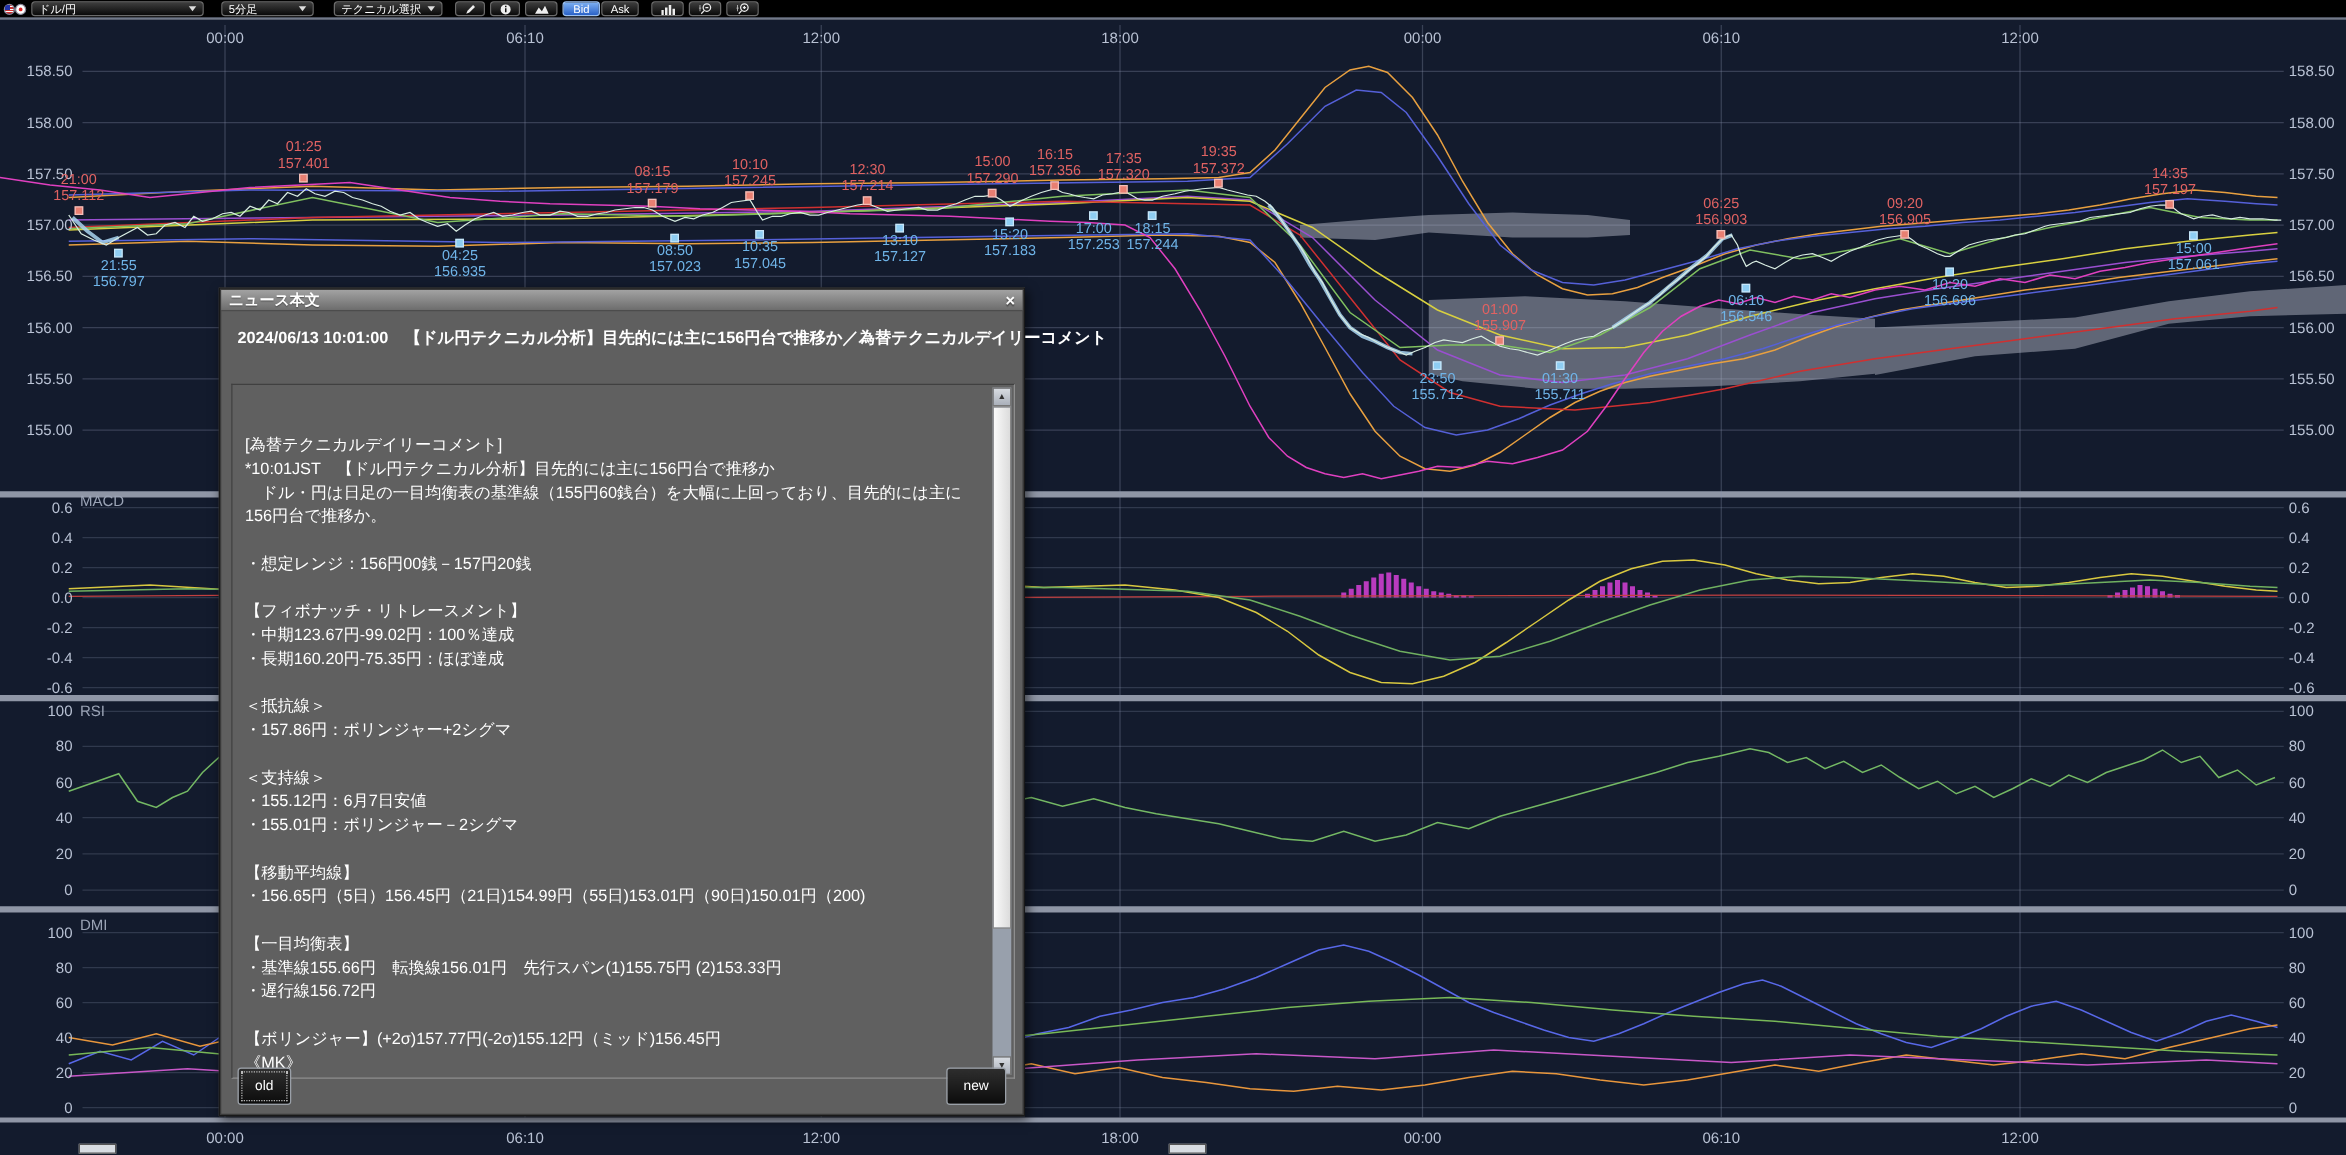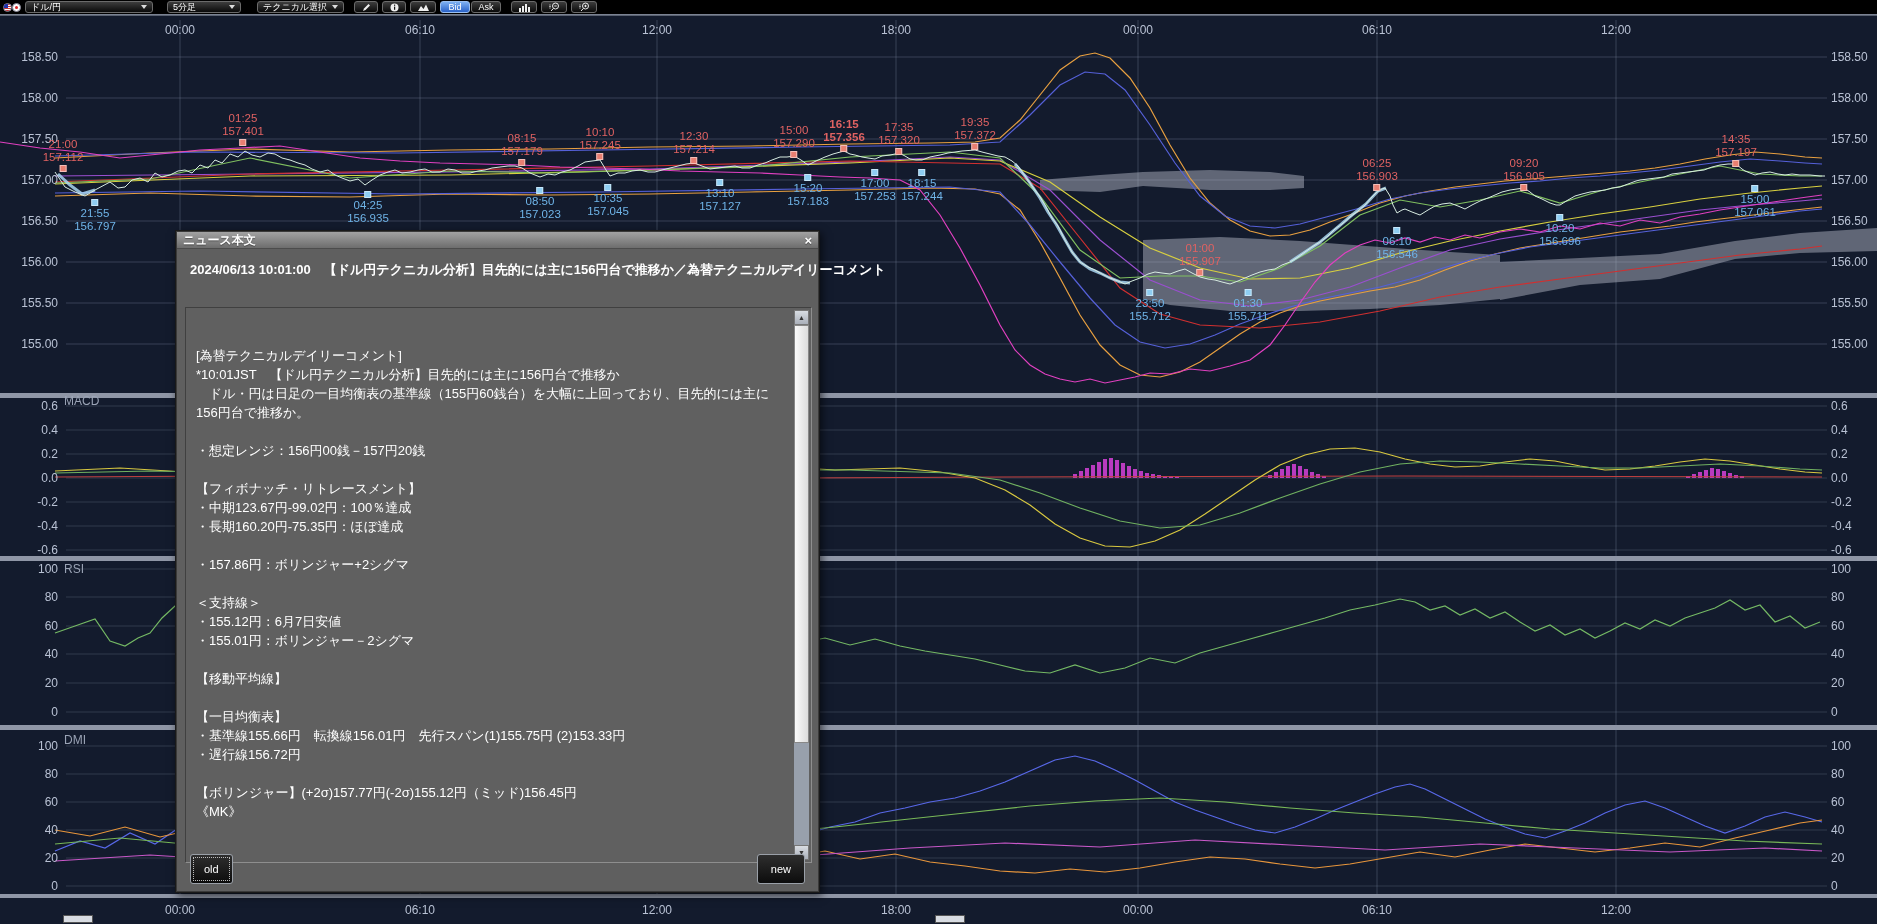--- a/index.html
+++ b/index.html
@@ -134,21 +134,21 @@
       <polyline stroke="#5868e8" points="55,851 80,841 105,848 130,833 155,844 180,827 205,838 230,823 255,836 280,820 305,831 330,819 355,830 380,816 405,829 430,822 455,834 480,824 505,833 530,827 555,840 580,830 605,837 630,827 655,836 680,843 705,836 730,844 755,833 780,840 805,834 830,827 855,822 880,813 905,808 930,802 955,798 980,791 1005,782 1030,771 1055,760 1075,756 1095,761 1115,770 1135,780 1155,791 1175,802 1195,810 1215,817 1235,824 1255,830 1275,833 1295,827 1315,819 1335,810 1355,802 1375,794 1395,787 1410,784 1425,789 1445,799 1465,809 1485,819 1505,827 1525,834 1545,838 1565,831 1585,823 1605,813 1625,805 1645,801 1665,808 1685,817 1705,826 1725,833 1745,826 1765,817 1785,812 1805,817 1822,822"></polyline>
       <polyline stroke="#e8963c" points="55,830 90,836 125,827 160,837 195,829 230,840 265,831 300,843 335,834 370,845 405,837 440,848 475,840 510,850 545,843 580,852 615,844 650,854 685,847 720,855 755,848 790,857 825,851 860,859 895,854 930,862 965,866 1000,871 1035,873 1070,869 1105,872 1140,868 1175,862 1210,857 1245,859 1280,864 1315,868 1350,864 1385,858 1420,852 1455,857 1490,850 1525,844 1560,848 1595,852 1630,848 1665,843 1700,847 1735,838 1770,830 1800,823 1822,820"></polyline>
       <polyline stroke="#78b858" points="55,844 120,838 185,844 250,837 315,843 380,836 445,841 510,847 575,840 640,845 705,838 770,833 835,827 900,820 965,813 1030,806 1095,801 1160,798 1225,802 1290,808 1355,813 1420,817 1485,823 1550,829 1615,833 1680,837 1745,841 1822,844"></polyline>
       <polyline stroke="#c858c8" points="55,861 150,855 245,861 340,852 435,858 530,851 625,857 720,850 815,855 910,848 1005,843 1100,847 1195,840 1290,845 1385,850 1480,844 1575,848 1670,852 1765,848 1822,851"></polyline>
     </g>
   </svg>
 
   <div id="toolbar">
     <span class="flag us"></span>
     <span class="flag jp" style="margin-left:-4px;"></span>
-    <div class="tbtn" style="width:128px;">
+    <div class="tbtn" style="width:138px;">
       <span>ドル/円</span>
       <span class="caret" style="margin-left:auto;"></span>
     </div>
     <div class="tbtn" style="width:74px;margin-left:10px;">
       <span>5分足</span>
       <span class="caret" style="margin-left:auto;"></span>
     </div>
     <div class="tbtn" style="margin-left:12px;">
       <span>テクニカル選択</span>
       <span class="caret"></span>
@@ -339,21 +339,21 @@
         <div>157.214</div>
         <div class="mark"></div>
       </div>
 
       <div class="ann hi" style="left: 794px; top: 124px;">
         <div>15:00</div>
         <div>157.290</div>
         <div class="mark"></div>
       </div>
 
-      <div class="ann hi" style="left: 844px; top: 118px; font-weight: bold;">
+      <div class="ann hi" style="left: 844px; top: 118px;">
         <div>16:15</div>
         <div>157.356</div>
         <div class="mark"></div>
       </div>
 
       <div class="ann hi" style="left: 899px; top: 121px;">
         <div>17:35</div>
         <div>157.320</div>
         <div class="mark"></div>
       </div>
@@ -484,27 +484,29 @@
       <div class="bline">[為替テクニカルデイリーコメント]</div>
           <div class="bline">*10:01JST　【ドル円テクニカル分析】目先的には主に156円台で推移か</div>
           <div class="bline">　ドル・円は日足の一目均衡表の基準線（155円60銭台）を大幅に上回っており、目先的には主に156円台で推移か。</div>
           <div class="bline"></div>
           <div class="bline">・想定レンジ：156円00銭－157円20銭</div>
           <div class="bline"></div>
           <div class="bline">【フィボナッチ・リトレースメント】</div>
           <div class="bline">・中期123.67円-99.02円：100％達成</div>
           <div class="bline">・長期160.20円-75.35円：ほぼ達成</div>
           <div class="bline"></div>
+          <div class="bline">＜抵抗線＞</div>
           <div class="bline">・157.86円：ボリンジャー+2シグマ</div>
           <div class="bline"></div>
           <div class="bline">＜支持線＞</div>
           <div class="bline">・155.12円：6月7日安値</div>
           <div class="bline">・155.01円：ボリンジャー－2シグマ</div>
           <div class="bline"></div>
           <div class="bline">【移動平均線】</div>
+          <div class="bline">・156.65円（5日）156.45円（21日)154.99円（55日)153.01円（90日)150.01円（200)</div>
           <div class="bline"></div>
           <div class="bline">【一目均衡表】</div>
           <div class="bline">・基準線155.66円　転換線156.01円　先行スパン(1)155.75円 (2)153.33円</div>
           <div class="bline">・遅行線156.72円</div>
           <div class="bline"></div>
           <div class="bline">【ボリンジャー】(+2σ)157.77円(-2σ)155.12円（ミッド)156.45円</div>
           <div class="bline">《MK》</div>
         </div>
       <div id="vscroll">
         <div class="sbtn" id="sup">▲</div>

